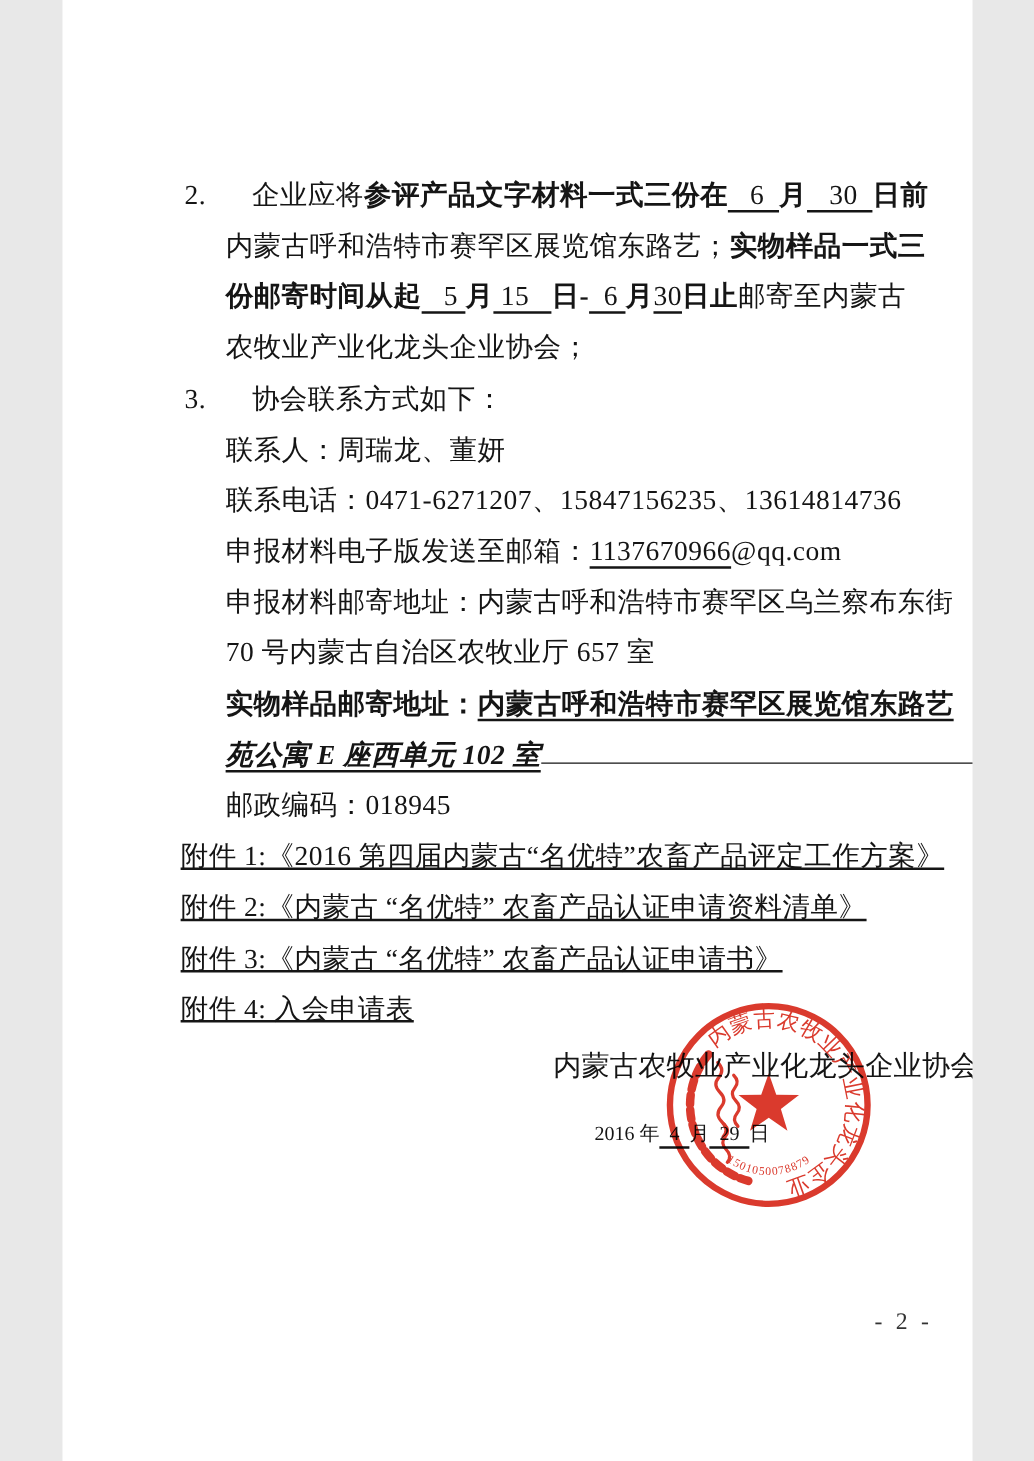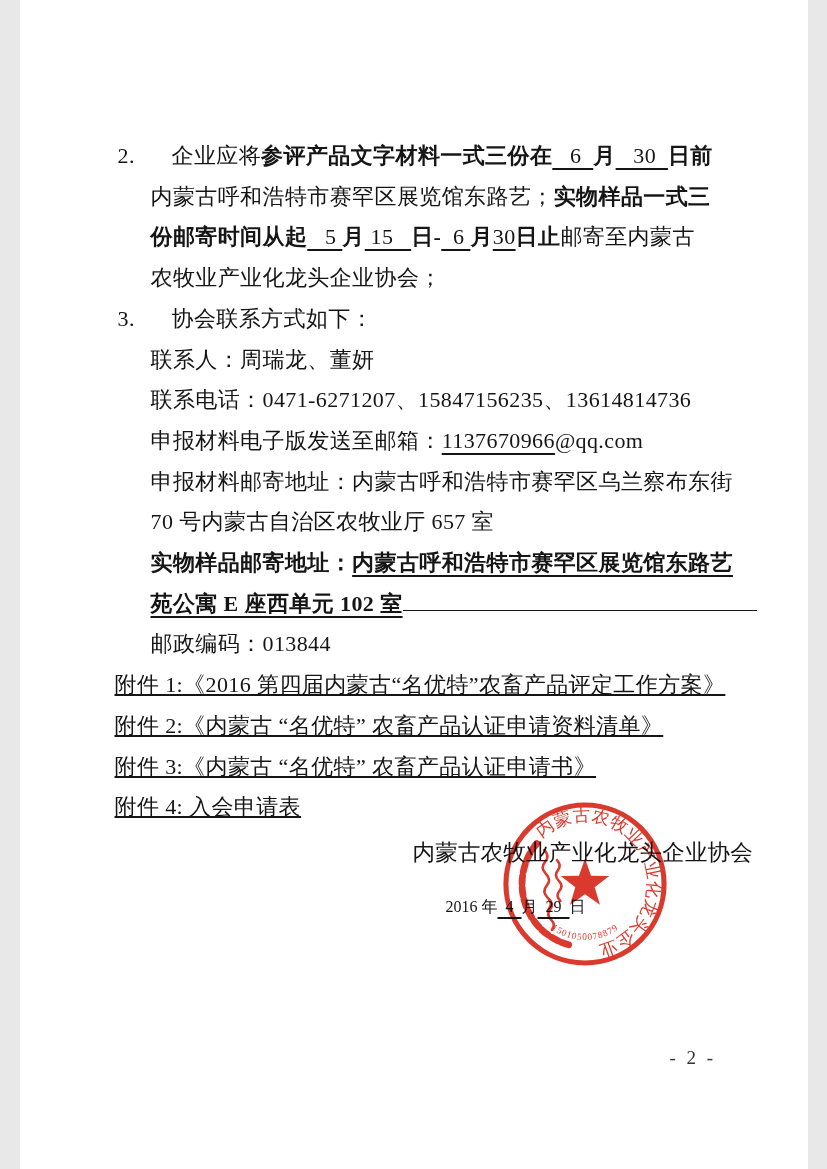--- a/index.html
+++ b/index.html
@@ -1,30 +1,30 @@
 <!DOCTYPE html>
 <html><head>
 <meta charset="utf-8">
 <style>
   html,body{margin:0;padding:0;background:#e8e8e8;}
   .page{
-    position:relative;width:788px;height:1169px;margin:0 auto;
+    position:relative;width:728px;height:1169px;margin:0 auto;
     background:#ffffff;overflow:hidden;
     font-family:"Liberation Serif","DejaVu Serif",serif;
     color:#151515;
   }
   .doc-body{position:absolute;left:95px;top:136px;width:642px;}
   .line{
     font-size:22px;line-height:40.7px;letter-spacing:0.4px;white-space:nowrap;
   }
   .line.item{margin-left:3px;}
   .line.item .num{display:inline-block;width:54px;}
   .line.cont{padding-left:36px;}
   .line.attach{padding-left:0;text-decoration:underline;}
-  .line.fill-line{display:flex;align-items:baseline;}
+  .line.fill-line{display:flex;align-items:baseline;font-style:italic;}
   .seg.b{font-weight:bold;}
   .seg.u{text-decoration:underline;text-decoration-thickness:1.5px;text-underline-offset:5px;}
   .fill{flex:1 1 auto;border-bottom:1.6px solid #151515;margin-bottom:5px;min-width:40px;}
   .closing-org{
     position:absolute;left:393px;top:837px;width:344px;
     font-size:22.5px;letter-spacing:0.2px;white-space:nowrap;
   }
   .closing-date{
     position:absolute;left:426px;top:897px;font-size:16px;white-space:nowrap;
   }
@@ -52,21 +52,21 @@
       <div class="line cont"><span class="seg">联系人：周瑞龙、董妍</span></div>
       <div class="line cont"><span class="seg">联系电话：0471-6271207、15847156235、13614814736</span></div>
       <div class="line cont"><span class="seg">申报材料电子版发送至邮箱：</span><span class="seg u">1137670966</span><span class="seg">@qq.com</span></div>
       <div class="line cont"><span class="seg">申报材料邮寄地址：内蒙古呼和浩特市赛罕区乌兰察布东街</span></div>
       <div class="line cont"><span class="seg">70 号内蒙古自治区农牧业厅 657 室</span></div>
       <div class="line cont"><span class="seg b">实物样品邮寄地址：</span><span class="seg b u">内蒙古呼和浩特市赛罕区展览馆东路艺</span></div>
       <div class="line cont fill-line">
         <span class="seg b u">苑公寓 E 座西单元 102 室</span>
         <span class="fill"></span>
       </div>
-      <div class="line cont"><span class="seg">邮政编码：013844</span></div>
+      <div class="line cont"><span class="seg">邮政编码：018945</span></div>
       <div class="line attach"><span class="seg">附件 1:《2016 第四届内蒙古“名优特”农畜产品评定工作方案》</span></div>
       <div class="line attach"><span class="seg">附件 2:《内蒙古 “名优特” 农畜产品认证申请资料清单》</span></div>
       <div class="line attach"><span class="seg">附件 3:《内蒙古 “名优特” 农畜产品认证申请书》</span></div>
       <div class="line attach"><span class="seg">附件 4: 入会申请表</span></div>
     </div>
 
   <div class="closing-org">内蒙古农牧业产业化龙头企业协会</div>
 
   <div class="closing-date"><span>2016 年</span><span class="u">&nbsp;&nbsp;4&nbsp;&nbsp;</span><span>月</span><span class="u">&nbsp;&nbsp;29&nbsp;&nbsp;</span><span>日</span></div>
 

